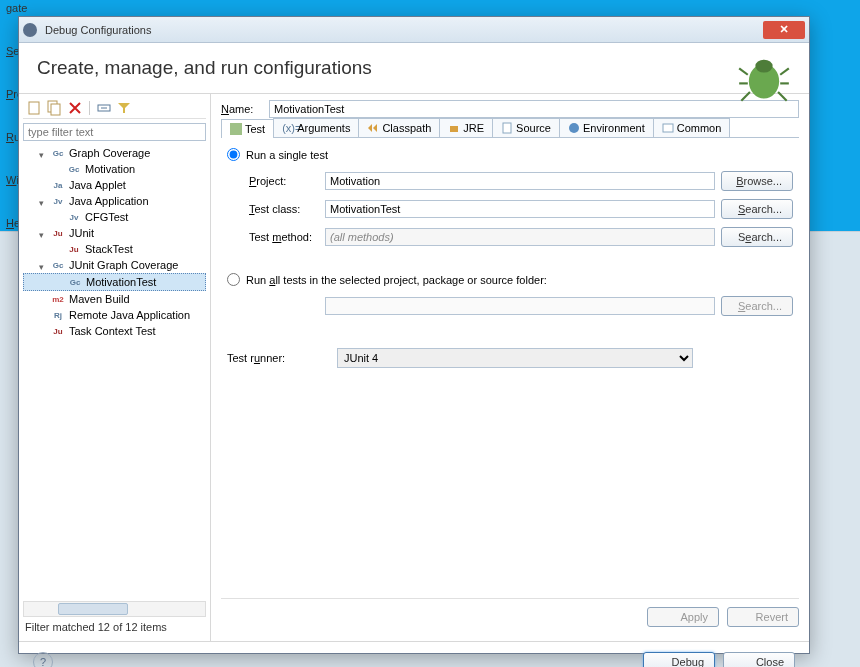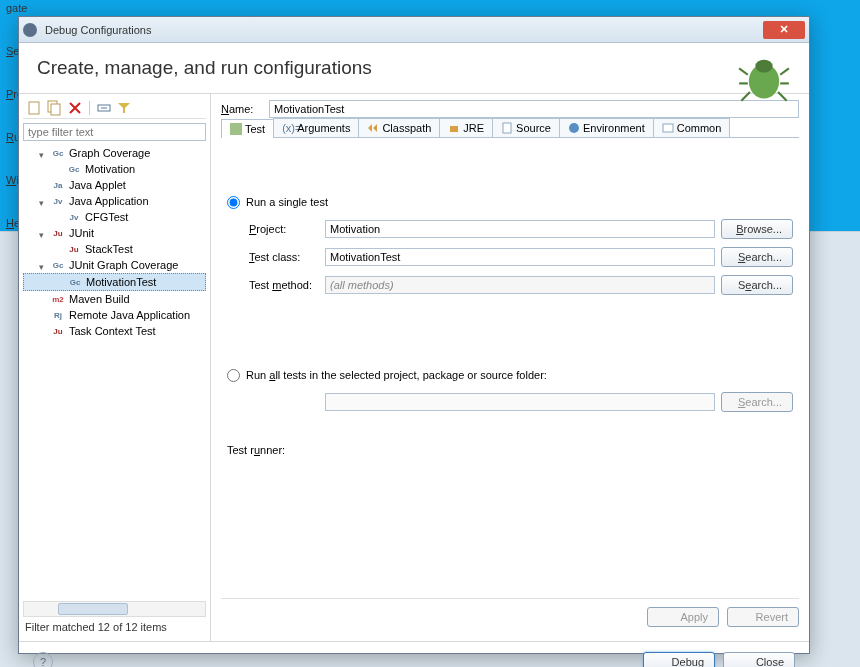--- a/index.html
+++ b/index.html
@@ -36,21 +36,21 @@
 .filter-status { padding: 4px 2px; color: #333; }
 .rightpanel { flex: 1; padding: 6px 10px; display: flex; flex-direction: column; }
 .namerow { display: flex; align-items: center; }
 .namerow label { width: 48px; }
 .namerow input { flex: 1; padding: 2px 4px; border: 1px solid #b5c4d4; }
 .tabstrip { display: flex; border-bottom: 1px solid #b5c4d4; }
 .tab { display: flex; align-items: center; padding: 3px 8px; border: 1px solid #b5c4d4; border-bottom: none; background: #f6f9fc; margin-right: -1px; gap: 3px; }
 .tab.active { background: #fff; position: relative; top: 1px; }
 .tab-icon { width: 12px; height: 12px; display: inline-block; }
 .tabbody { padding: 10px 6px; flex: 1; }
-.radiorow { display: flex; align-items: flex-start; margin-bottom: 10px; margin-top: 48px; }
+.radiorow { display: flex; align-items: center; margin-bottom: 10px; }
 .radiorow input { margin-right: 6px; }
 .formrow { display: flex; align-items: center; margin-bottom: 8px; }
 .formrow .flabel { width: 98px; padding-left: 22px; }
 .formrow .fin { flex: 1; padding: 2px 4px; border: 1px solid #b5c4d4; margin-right: 6px; }
 .formrow .fin.disabled { background: #f6f6f6; color: #888; font-style: italic; }
 .btn { min-width: 72px; padding: 3px 10px; background: linear-gradient(#fdfdfd,#e8eef4); border: 1px solid #8fa5bc; border-radius: 3px; text-align: right; color: #333; }
 .btn.disabled { color: #999; background: #f6f6f6; }
 .btn.primary { border: 1px solid #3b78b5; box-shadow: 0 0 3px #7ab6f0; }
 .spacer { height: 18px; }
 .runnerrow { display: flex; align-items: center; margin: 6px 0 16px; }
@@ -263,20 +263,21 @@
           <label>Run <span class="underline">a</span>ll tests in the selected project, package or source folder:</label>
         </div>
         <div class="formrow">
           <div class="flabel"></div>
           <input class="fin" disabled="" style="">
           <button class="btn disabled"><span class="underline">S</span>earch...</button>
         </div>
         <div class="spacer"></div>
         <div class="runnerrow">
           <label>Test r<span class="underline">u</span>nner:</label>
+          <select><option>JUnit 4</option></select>
         </div>
       </div>
 
       <div class="btnrow">
         <button class="btn disabled">Apply</button>
         <button class="btn disabled">Revert</button>
       </div>
     </div>
   </div>
 

